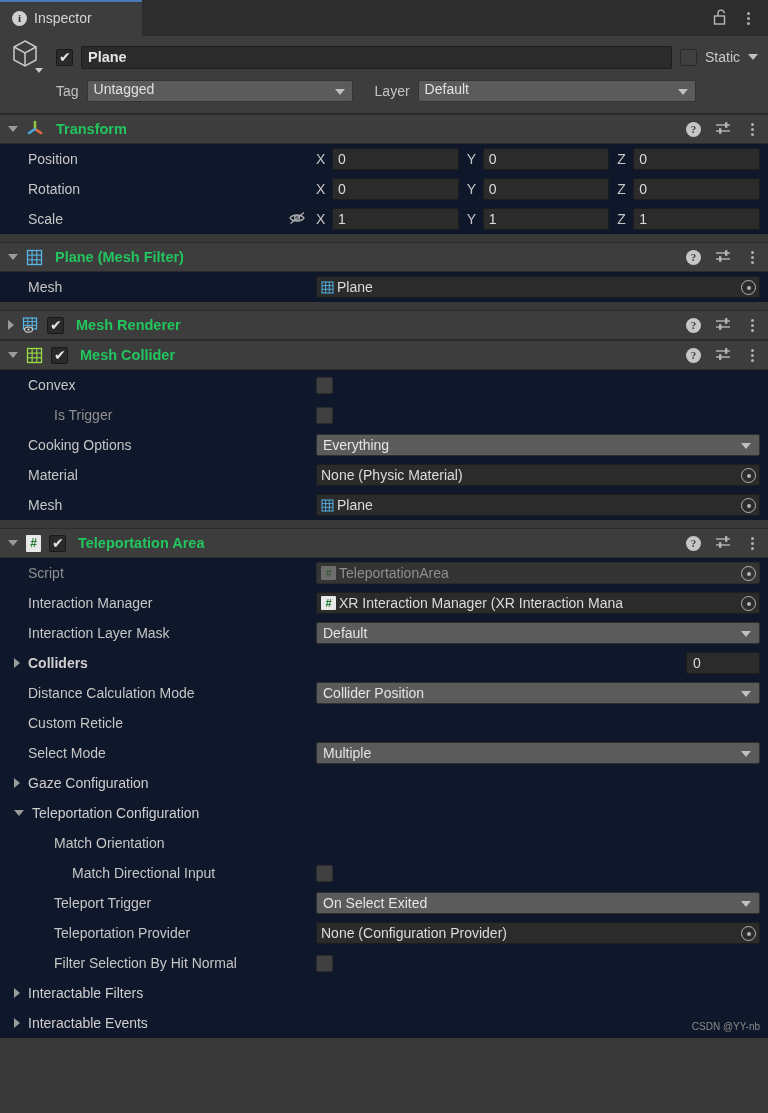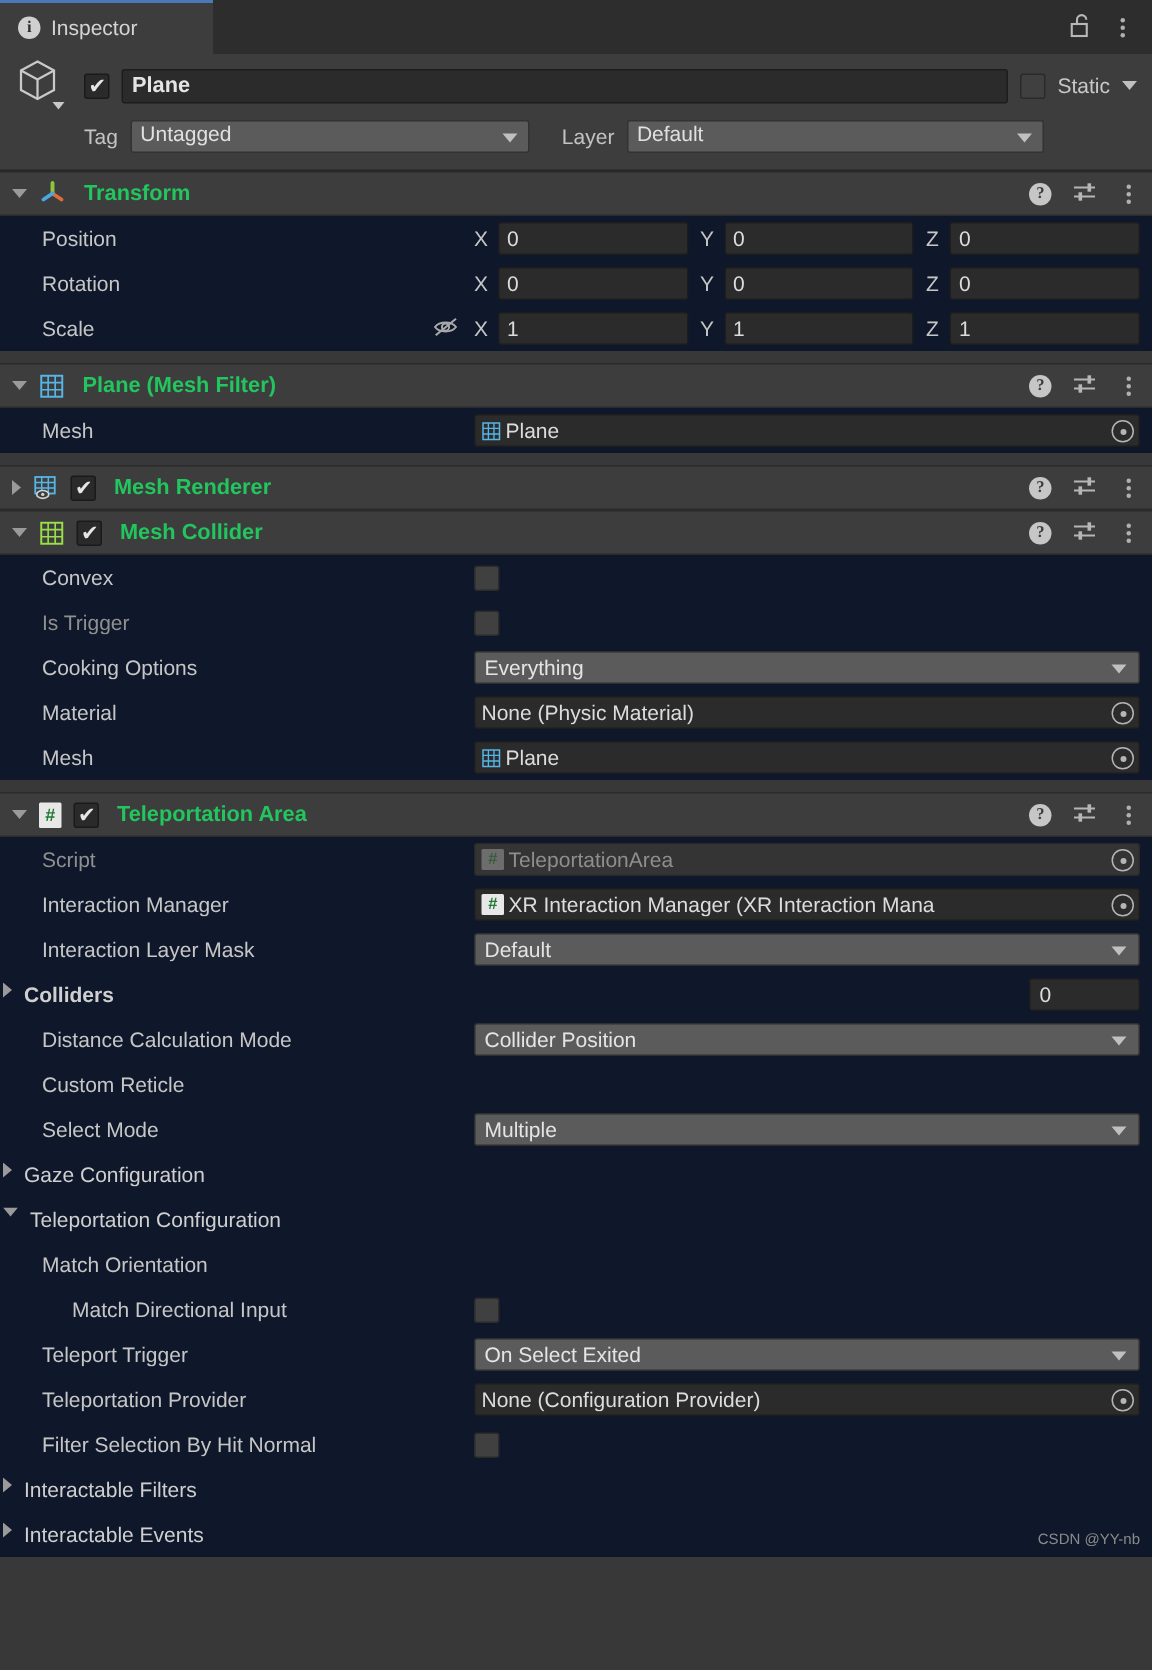--- a/index.html
+++ b/index.html
@@ -119,26 +119,26 @@
   .body { background: #0f172a; }
   .row {
     display: flex; align-items: center;
     height: 30px; padding: 0 8px 0 0;
   }
   .lbl {
     color: #c6c6c6; font-size: 14px;
     padding-left: 28px; width: 316px; flex: 0 0 316px;
     white-space: nowrap; overflow: hidden;
   }
-  .lbl.ind2 { padding-left: 28px; }
-  .lbl.ind3 { padding-left: 48px; }
+  .lbl.ind2 { padding-left: 54px; }
+  .lbl.ind3 { padding-left: 72px; }
   .lbl.dim { color: #909090; }
   .lbl.foldout {
-    display: flex; align-items: flex-start; gap: 8px;
-    padding-left: 2px; font-weight: bold; color: #cfcfcf;
+    display: flex; align-items: center; gap: 8px;
+    padding-left: 14px; font-weight: bold; color: #cfcfcf;
   }
   .lbl.foldout.normal { font-weight: normal; }
 
   .field {
     flex: 1; height: 22px;
     background: #2b2b2b; border: 1px solid #1d1d1d; border-radius: 2px;
     color: #dcdcdc; font-size: 14px;
     display: flex; align-items: center; padding: 0 4px; gap: 3px;
     position: relative; min-width: 0;
   }

